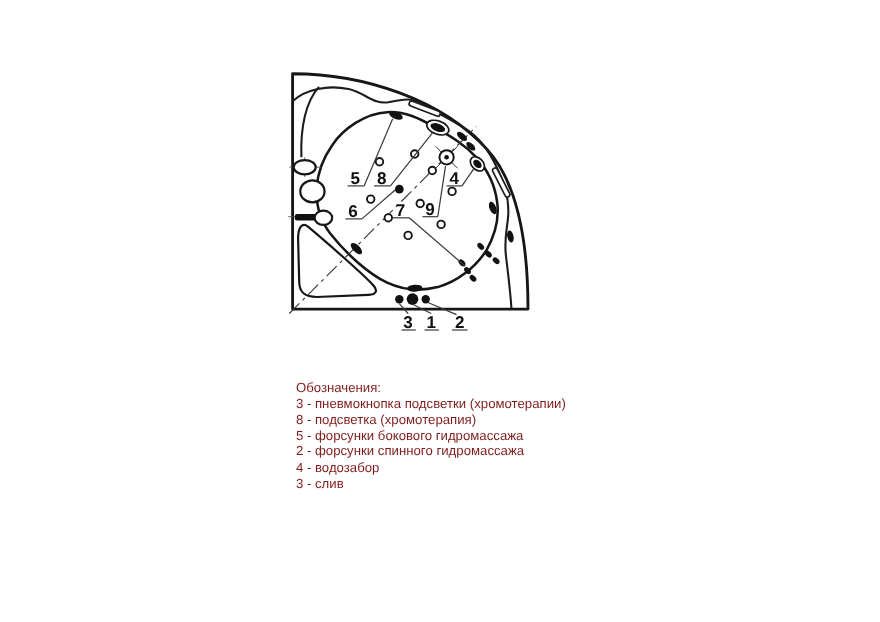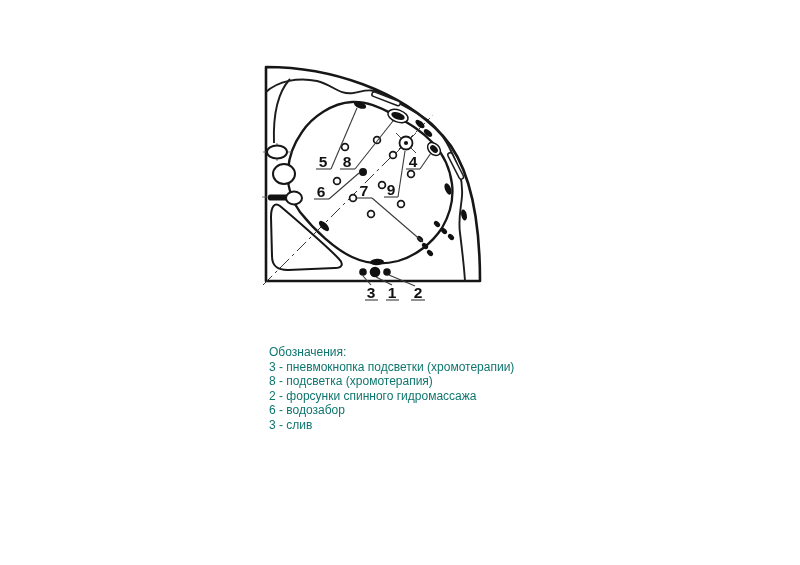--- a/index.html
+++ b/index.html
@@ -7,21 +7,21 @@
     position:relative;
     width:800px;height:565px;
     background:#ffffff;
     font-family:"Liberation Sans", sans-serif;
     overflow:hidden;
   }
   svg{position:absolute;left:0;top:0;}
   .legend{
     position:absolute;
     left:269px;top:345px;
-    color:#0f766e;
+    color:#7f1d1d;
     font-size:12px;
     line-height:14.6px;
     white-space:nowrap;
   }
   .callout-num{
     font-family:"Liberation Sans", sans-serif;
     font-weight:bold;
     font-size:15.5px;
     fill:#111;
   }
@@ -152,18 +152,19 @@
       <text class="callout-num" x="371" y="298">3</text>
       <text class="callout-num" x="392" y="298">1</text>
       <text class="callout-num" x="418" y="298">2</text>
     </g>
   </svg>
 
   <div class="legend">
     <div>Обозначения:</div>
     <div>3 - пневмокнопка подсветки (хромотерапии)</div>
     <div>8 - подсветка (хромотерапия)</div>
+    <div>5 - форсунки бокового гидромассажа</div>
     <div>2 - форсунки спинного гидромассажа</div>
-    <div>6 - водозабор</div>
+    <div>4 - водозабор</div>
     <div>3 - слив</div>
   </div>
 
 </div>
 
 </body></html>

